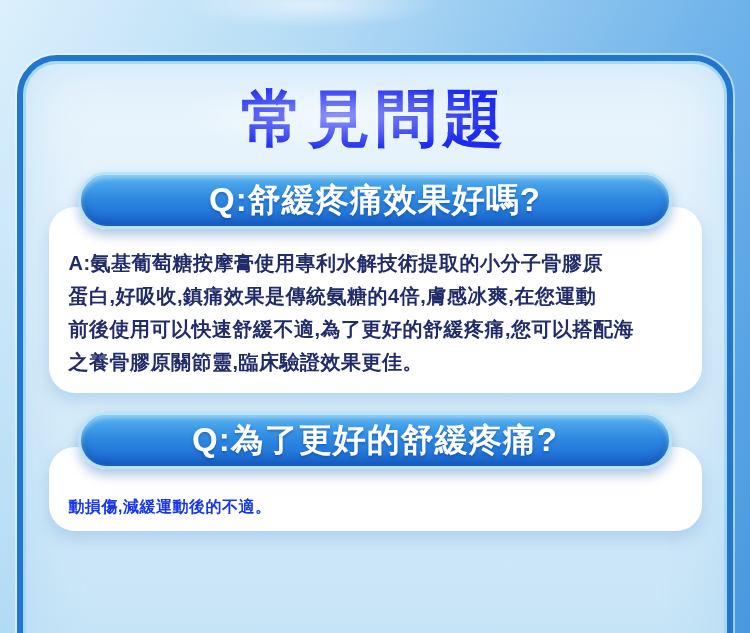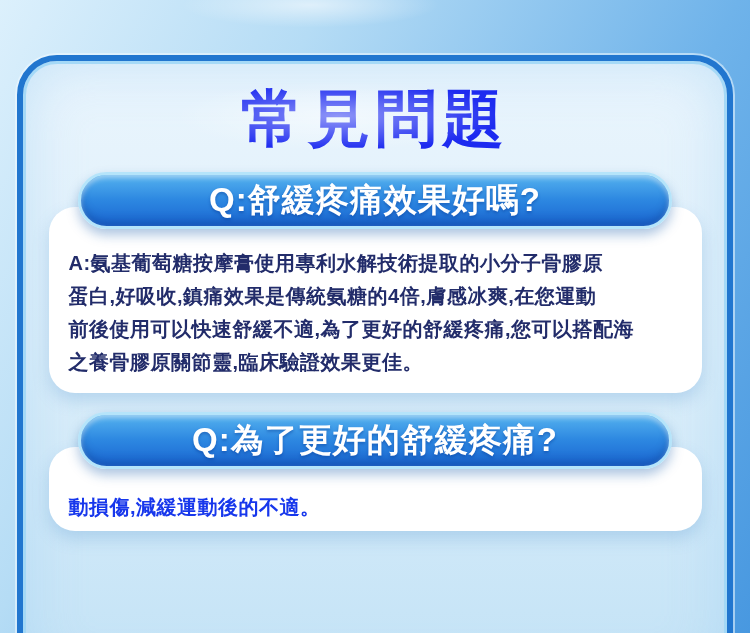--- a/index.html
+++ b/index.html
@@ -100,21 +100,21 @@
   .answer-text {
     font-size: 20px;
     font-weight: bold;
     line-height: 33px;
     letter-spacing: 0.5px;
     color: #222c6a;
     white-space: pre;
   }
   .answer-card.second .answer-text { line-height: 32px; }
   .answer-highlight {
-    font-size: 20px;
+    font-size: 16px;
     font-weight: bold;
     line-height: 32px;
     letter-spacing: 0.5px;
     color: #1737ec;
     white-space: pre;
   }
 </style>
 </head>
 <body>
 

